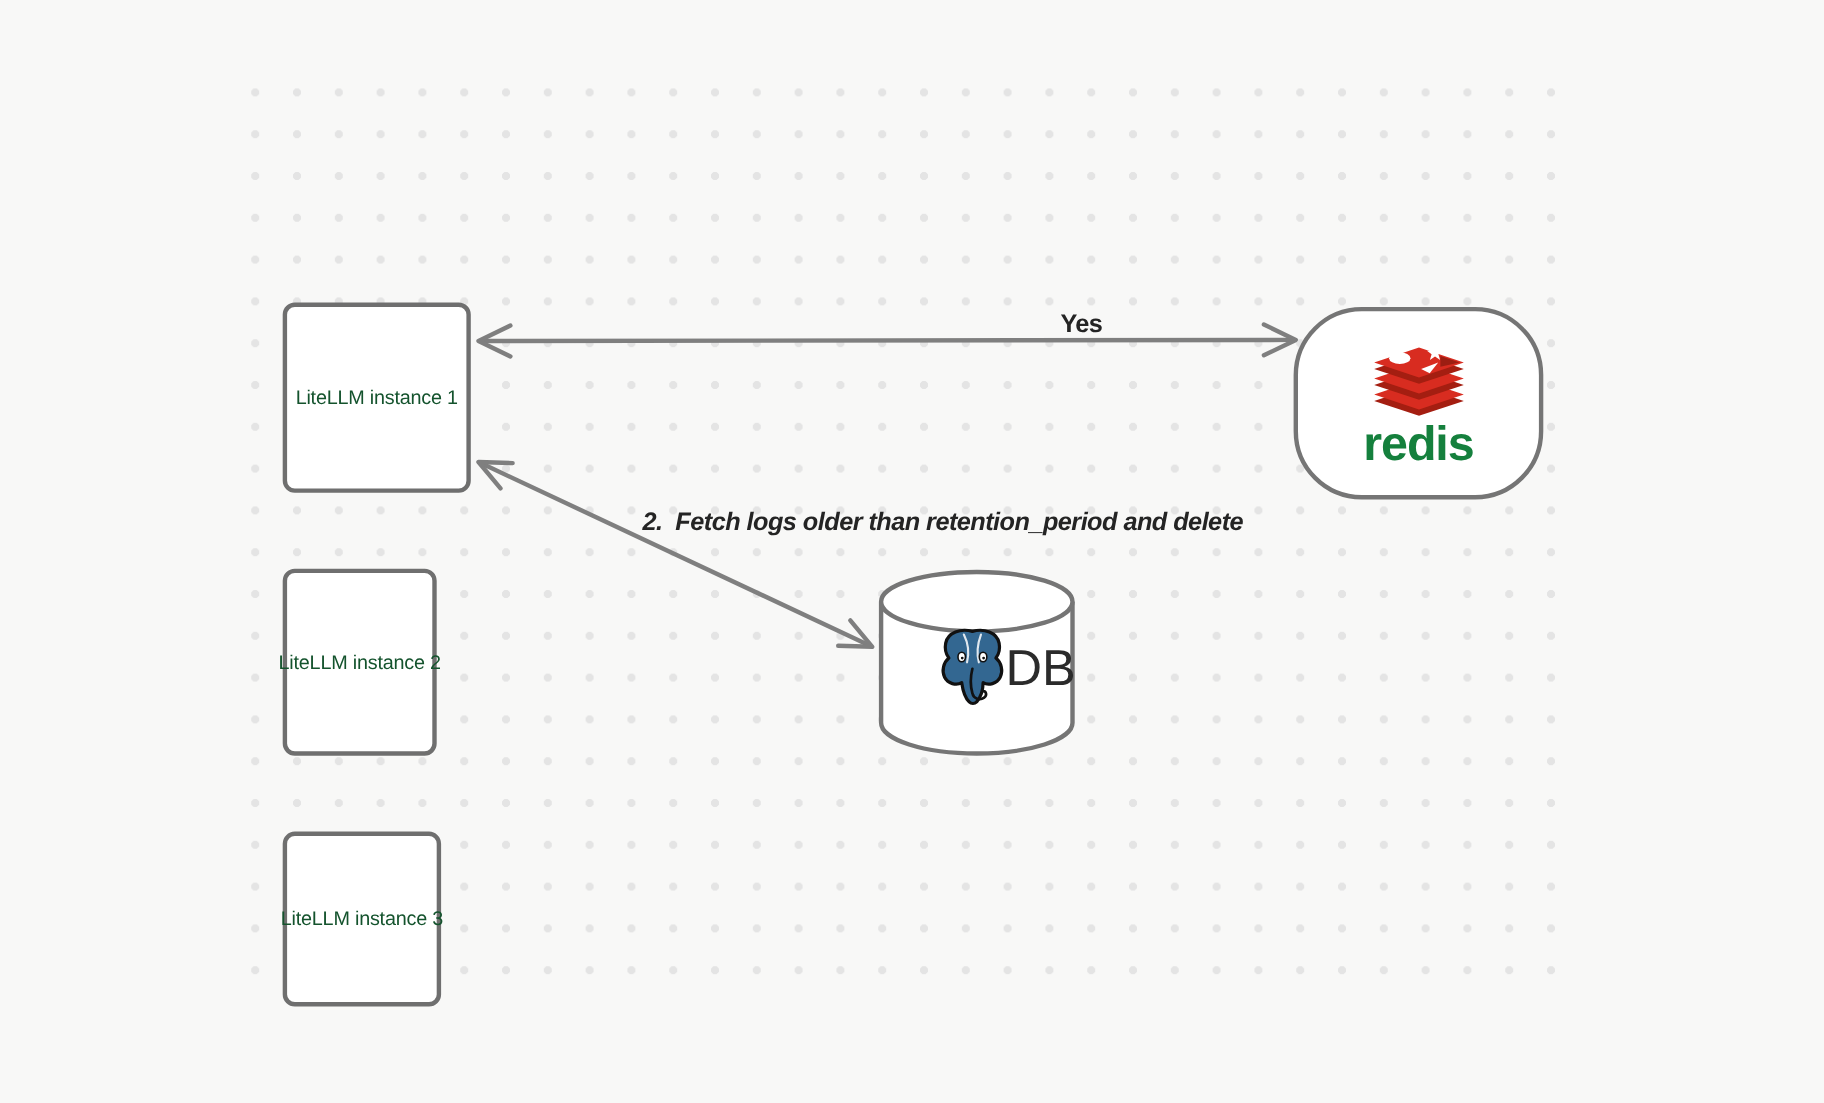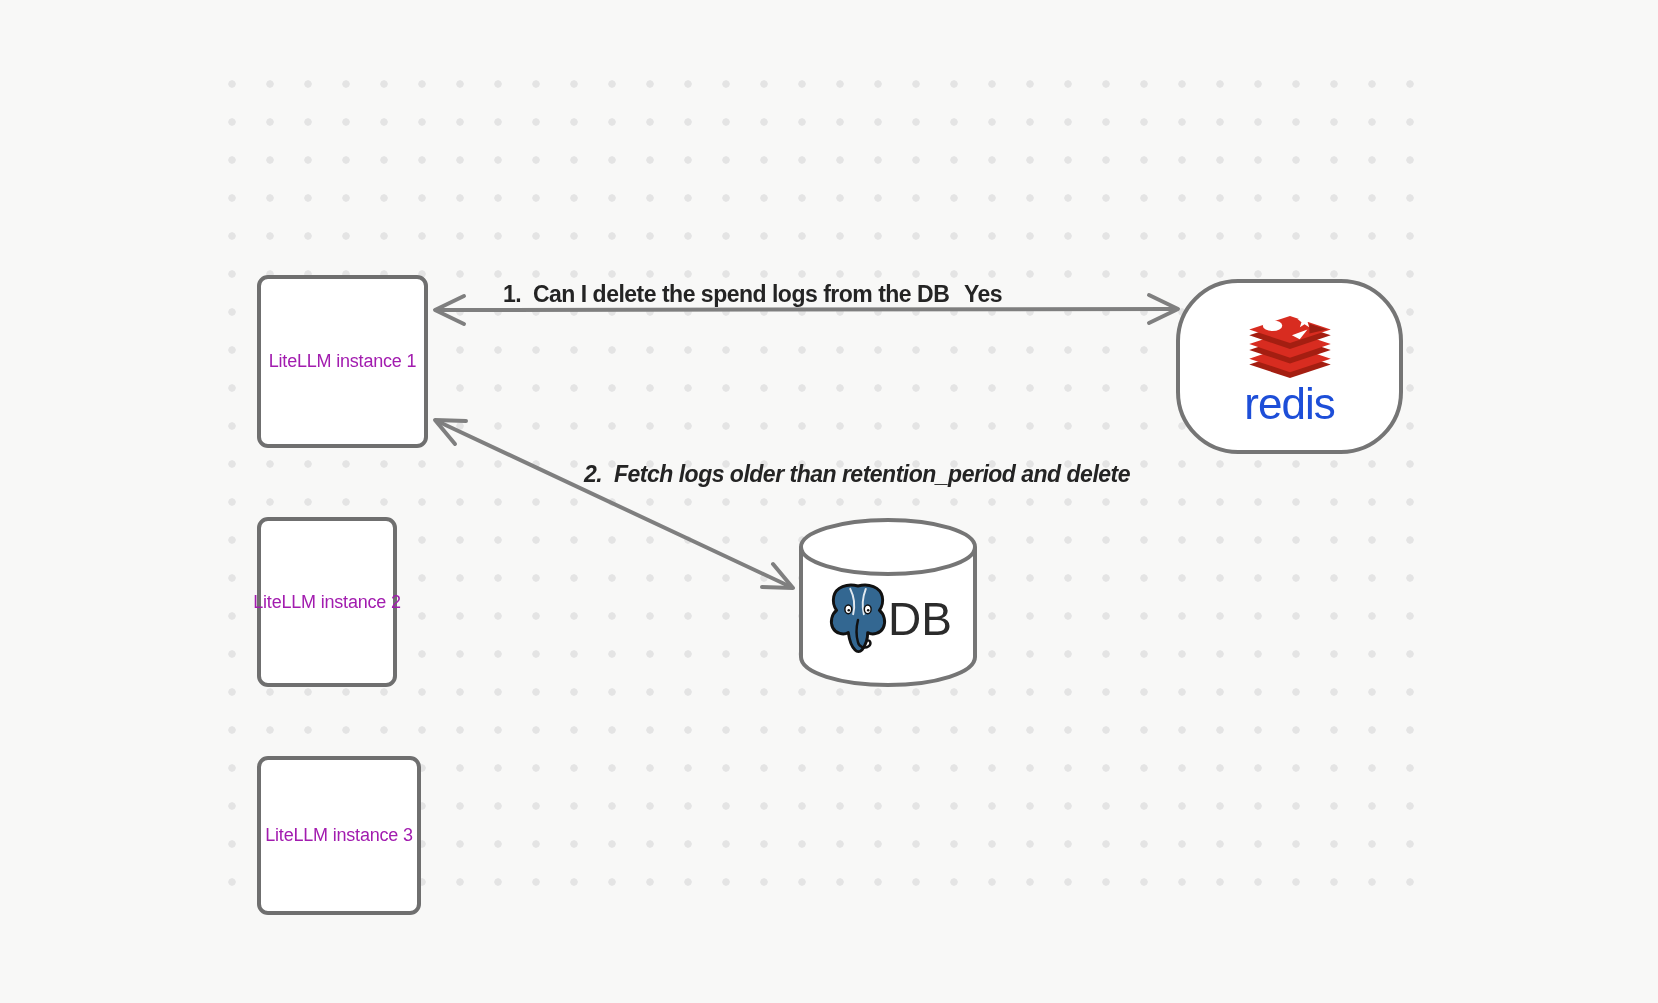--- a/index.html
+++ b/index.html
@@ -32,61 +32,61 @@
     background:#ffffff;
     border:4px solid #6f6f6f;
     border-radius:11px;
     display:flex;
     align-items:center;
     justify-content:center;
   }
   .node-box .label{
     font-size:18px;
     letter-spacing:-0.2px;
-    color:#a21caf;
+    color:#14532d;
     white-space:nowrap;
   }
   .box1{left:257px; top:275px; width:171px; height:173px;}
   .box2{left:257px; top:517px; width:140px; height:170px;}
-  .box3{left:257px; top:756px; width:164px; height:159px;}
+  .box3{left:257px; top:756px; width:144px; height:159px;}
   .redis-node{
     position:absolute;
     left:1176px; top:279px;
     width:227px; height:175px;
     box-sizing:border-box;
     background:#ffffff;
     border:4px solid #757575;
     border-radius:62px;
     display:flex;
     flex-direction:column;
     align-items:center;
     justify-content:center;
     padding-top:6px;
   }
   .redis-word{
     font-size:44px;
-    font-weight:400;
-    color:#1d4ed8;
+    font-weight:700;
+    color:#15803d;
     line-height:1;
     margin-top:2px;
     letter-spacing:-1px;
   }
   .db-node{
     position:absolute;
     left:798px; top:517px;
     width:180px; height:172px;
   }
   .cyl-shape{position:absolute; left:0; top:0;}
   .cyl-content{
     position:absolute;
-    left:0; top:60px;
+    left:0; top:48px;
     width:100%; height:84px;
     display:flex;
     align-items:center;
-    justify-content:center;
+    justify-content:flex-end;
   }
   .db-label{
     font-size:46px;
     color:#2b2b2b;
     line-height:1;
     margin-left:-4px;
   }
   .annotation{
     position:absolute;
     font-size:23px;
@@ -172,17 +172,16 @@
         <path d="M43 8 C 40 16, 39 26, 41 34" fill="none" stroke="#ffffff" stroke-width="2" stroke-linecap="round" opacity="0.85"></path>
         <ellipse cx="25" cy="29" rx="3.5" ry="4.5" fill="#ffffff" stroke="#111111" stroke-width="1.5"></ellipse>
         <circle cx="25.5" cy="30" r="1.3" fill="#111111"></circle>
         <ellipse cx="45" cy="29" rx="3.5" ry="4.5" fill="#ffffff" stroke="#111111" stroke-width="1.5"></ellipse>
         <circle cx="45.5" cy="30" r="1.3" fill="#111111"></circle>
       </svg>
       <span class="db-label">DB</span>
     </div>
   </div>
 
-  <div class="annotation t1">1.  Can I delete the spend logs from the DB</div>
   <div class="annotation t1yes">Yes</div>
   <div class="annotation t2">2.  Fetch logs older than retention_period and delete</div>
 
 </div>
 
 </body></html>

